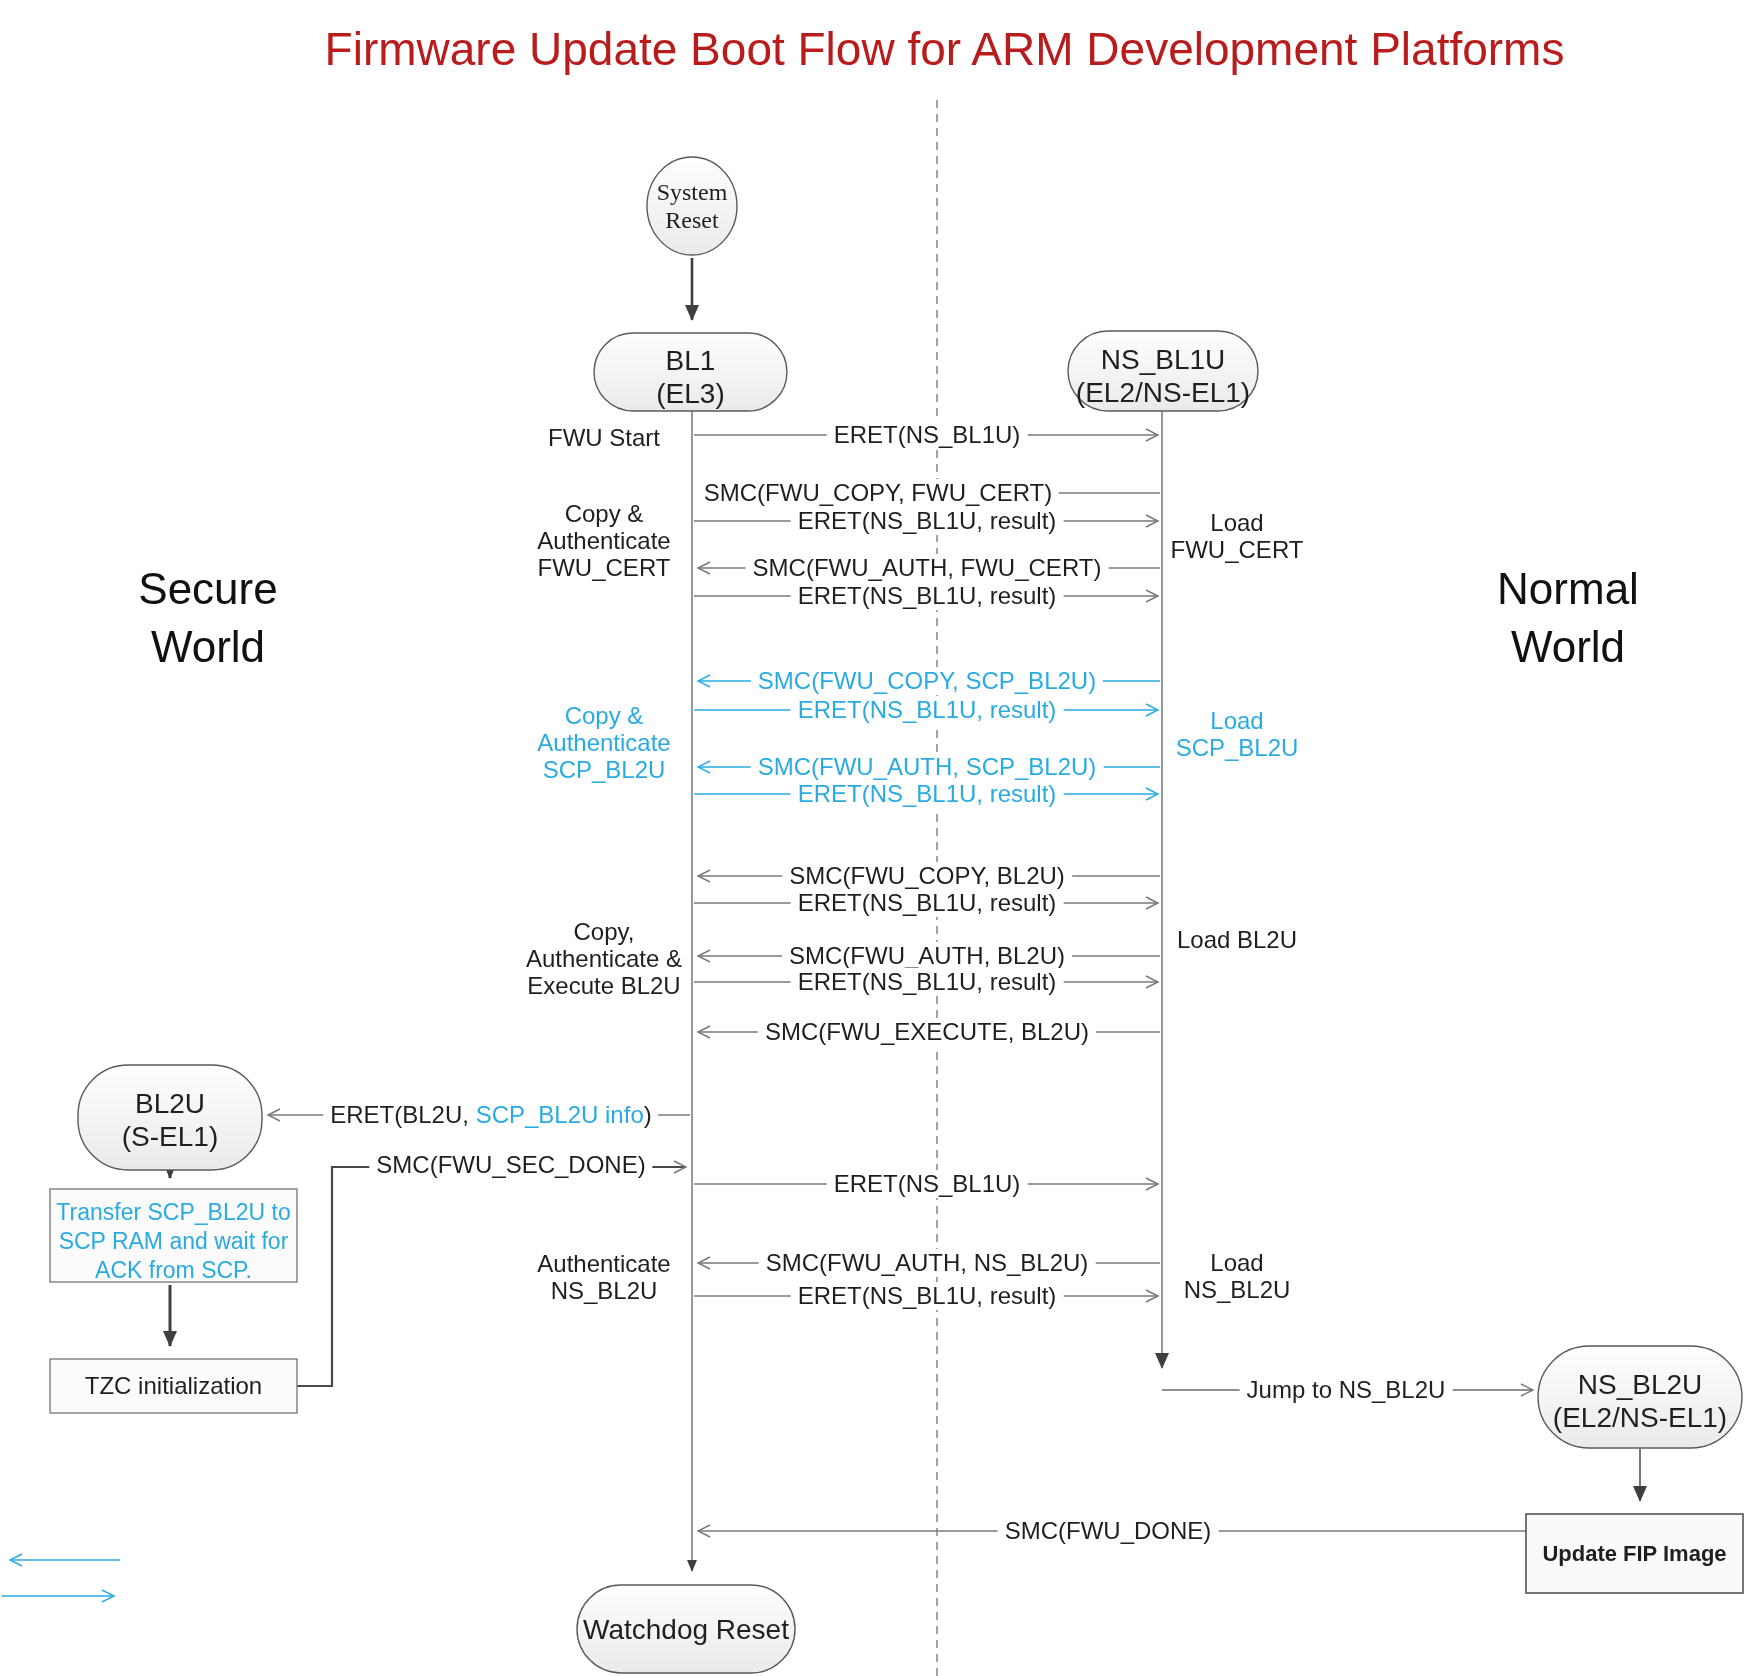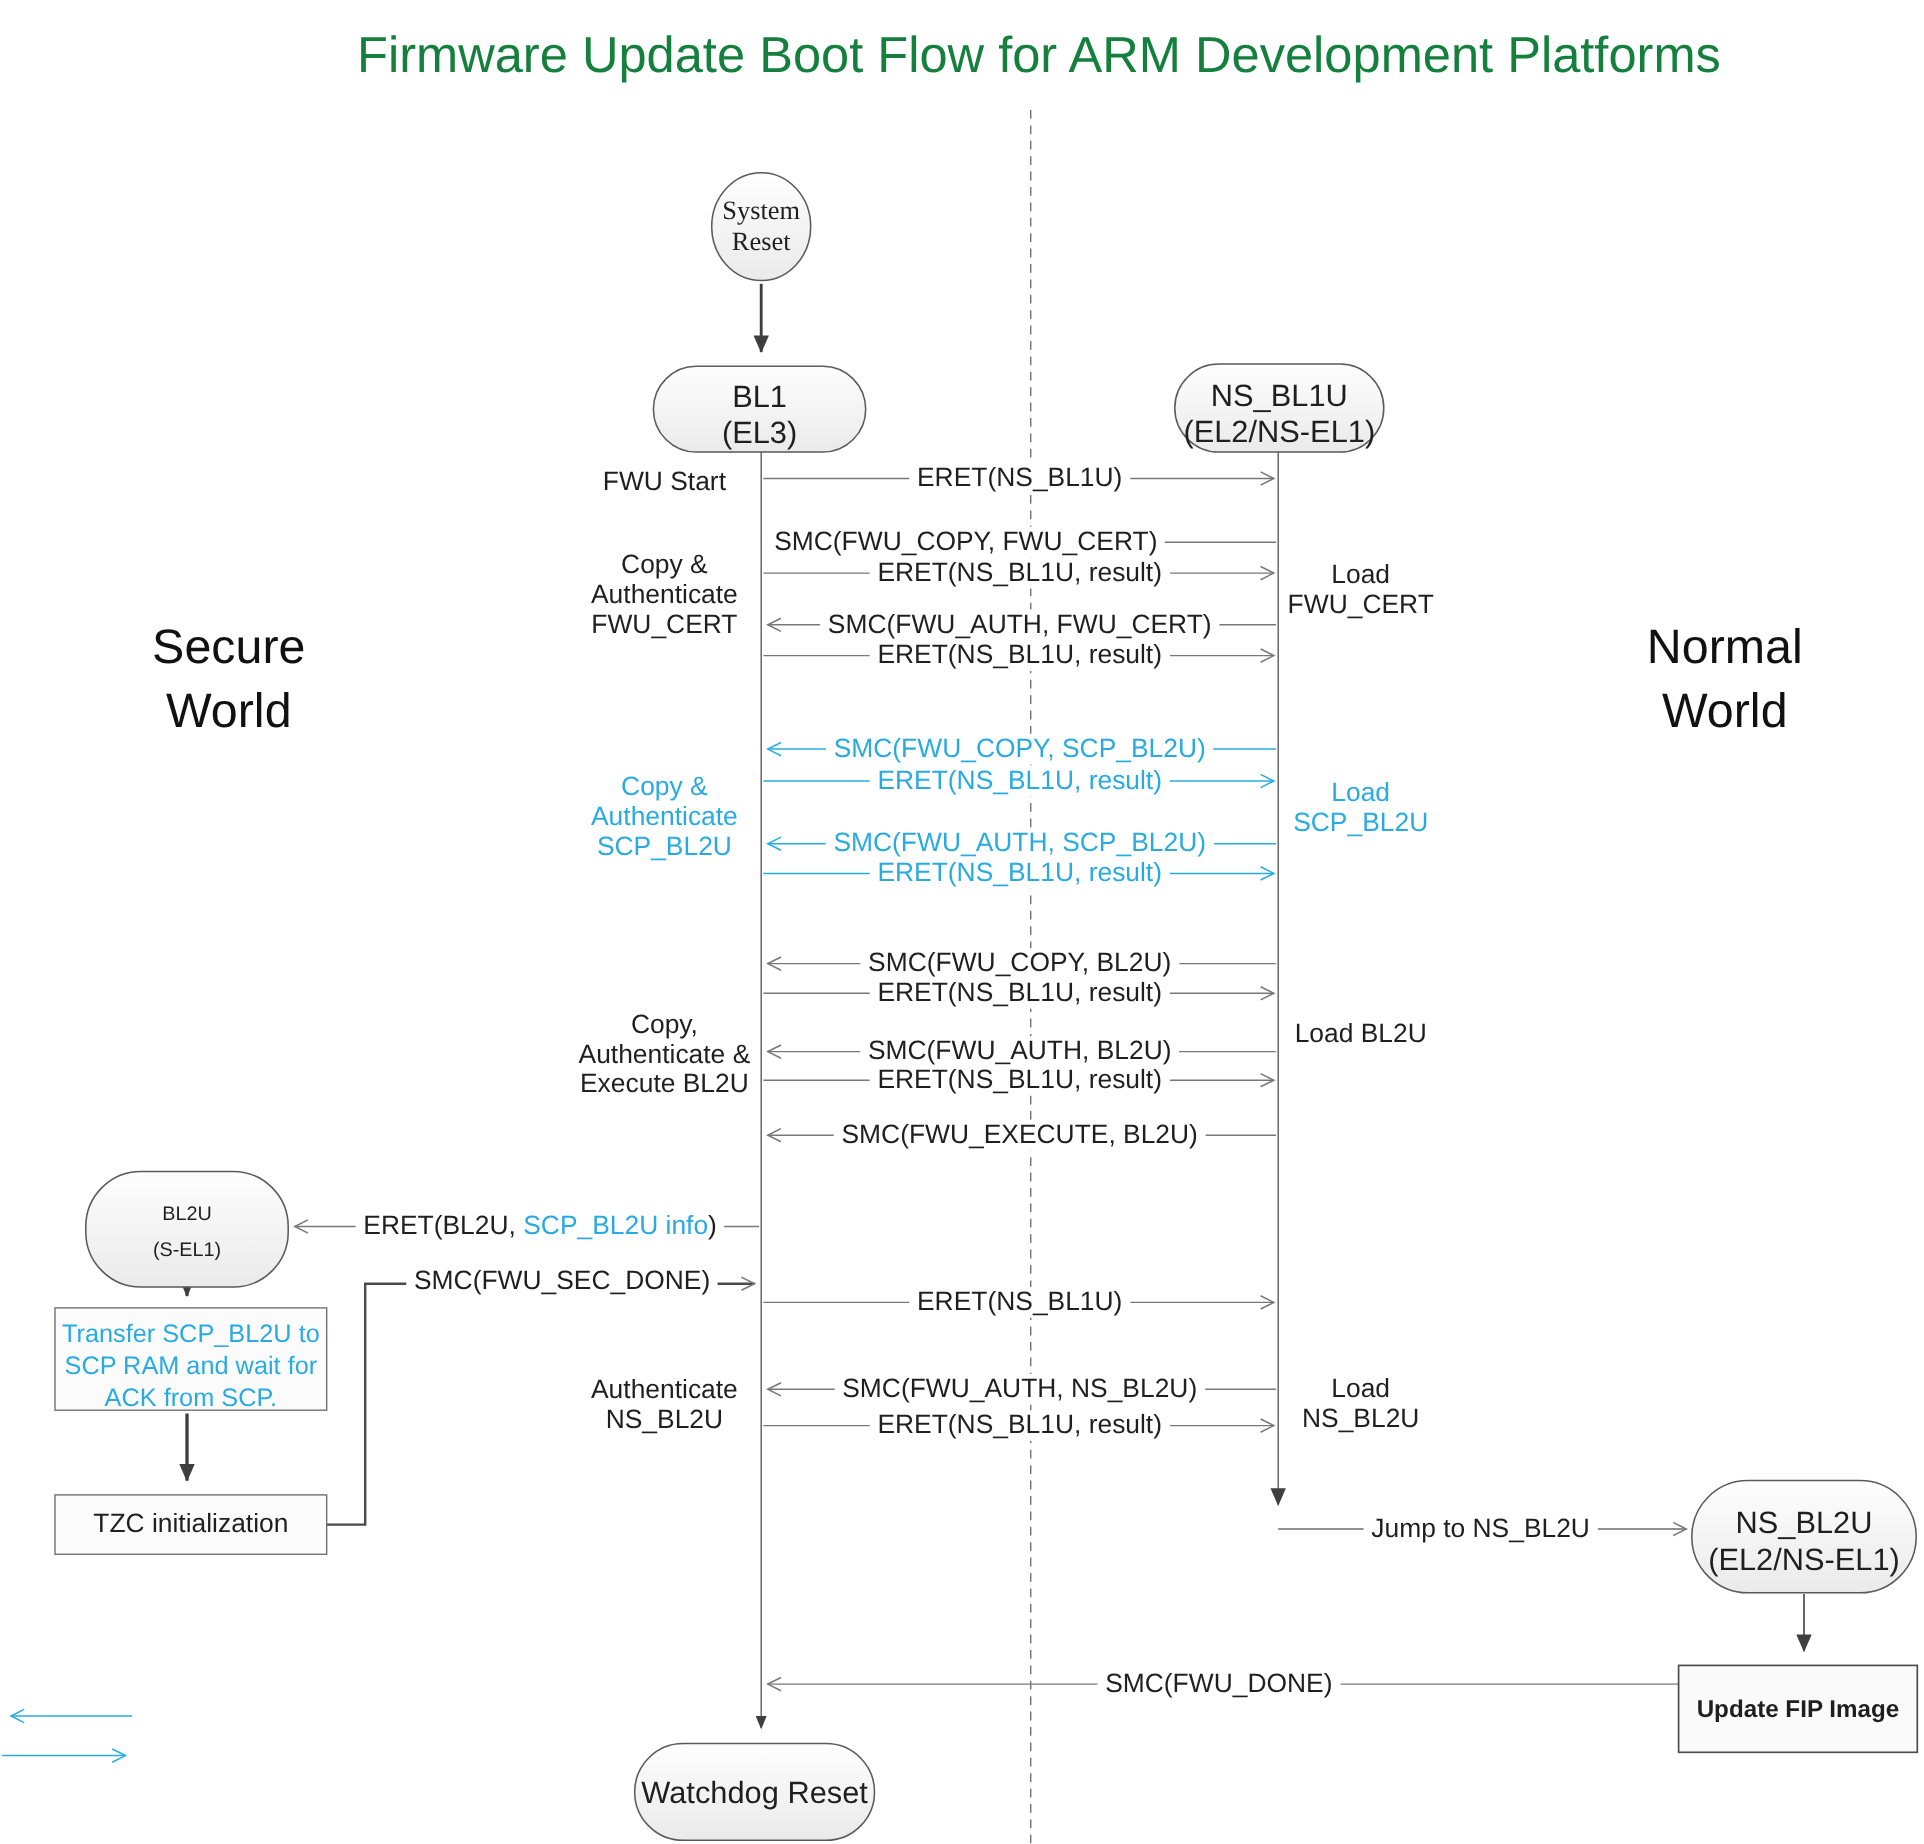--- a/index.html
+++ b/index.html
@@ -1,20 +1,20 @@
 <!DOCTYPE html>
 <html style="--accent: #29ABE2;"><head>
 <meta charset="utf-8">
 <style>
   html,body{margin:0;padding:0;background:#ffffff;}
   #canvas{position:relative;width:1749px;height:1676px;background:#fff;
           font-family:"Liberation Sans",sans-serif;color:#1f1f1f;overflow:hidden;}
   svg{position:absolute;left:0;top:0;}
   .abs{position:absolute;}
-  .title{left:140px;right:0;top:22px;text-align:center;font-size:46px;color:#15803d;}
+  .title{left:140px;right:0;top:22px;text-align:center;font-size:46px;color:#b91c1c;}
   .world{width:300px;font-size:44px;line-height:58px;text-align:center;color:#111;}
   .mlabel{transform:translate(-50%,-50%);background:#fff;padding:0 7px;font-size:24px;
           white-space:nowrap;text-align:center;}
   .slab{text-align:center;font-size:24px;line-height:27px;}
   .nlab{text-align:center;}
   .blue{color:var(--accent,#29ABE2);}
   .legendtxt{width:320px;text-align:center;font-size:22px;line-height:28px;}
 </style>
 </head>
 <body>
@@ -107,21 +107,21 @@
   <div>Reset</div>
 </div>
 <div class="abs nlab" style="left:594px;top:344px;width:193px;font-size:28px;line-height:33px;">
   <div>BL1</div>
   <div>(EL3)</div>
 </div>
 <div class="abs nlab" style="left:1068px;top:343px;width:190px;font-size:28px;line-height:33px;">
   <div>NS_BL1U</div>
   <div>(EL2/NS-EL1)</div>
 </div>
-<div class="abs nlab" style="left:78px;top:1087px;width:184px;font-size:18px;line-height:33px;">
+<div class="abs nlab" style="left:78px;top:1087px;width:184px;font-size:28px;line-height:33px;">
   <div>BL2U</div>
   <div>(S-EL1)</div>
 </div>
 <div class="abs nlab blue" style="left:50px;top:1198px;width:247px;font-size:23px;line-height:29px;">
   <div>Transfer SCP_BL2U to</div>
   <div>SCP RAM and wait for</div>
   <div>ACK from SCP.</div>
 </div>
 <div class="abs nlab" style="left:50px;top:1372px;width:247px;font-size:24px;line-height:27px;">TZC initialization</div>
 <div class="abs nlab" style="left:1538px;top:1368px;width:204px;font-size:28px;line-height:33px;">

